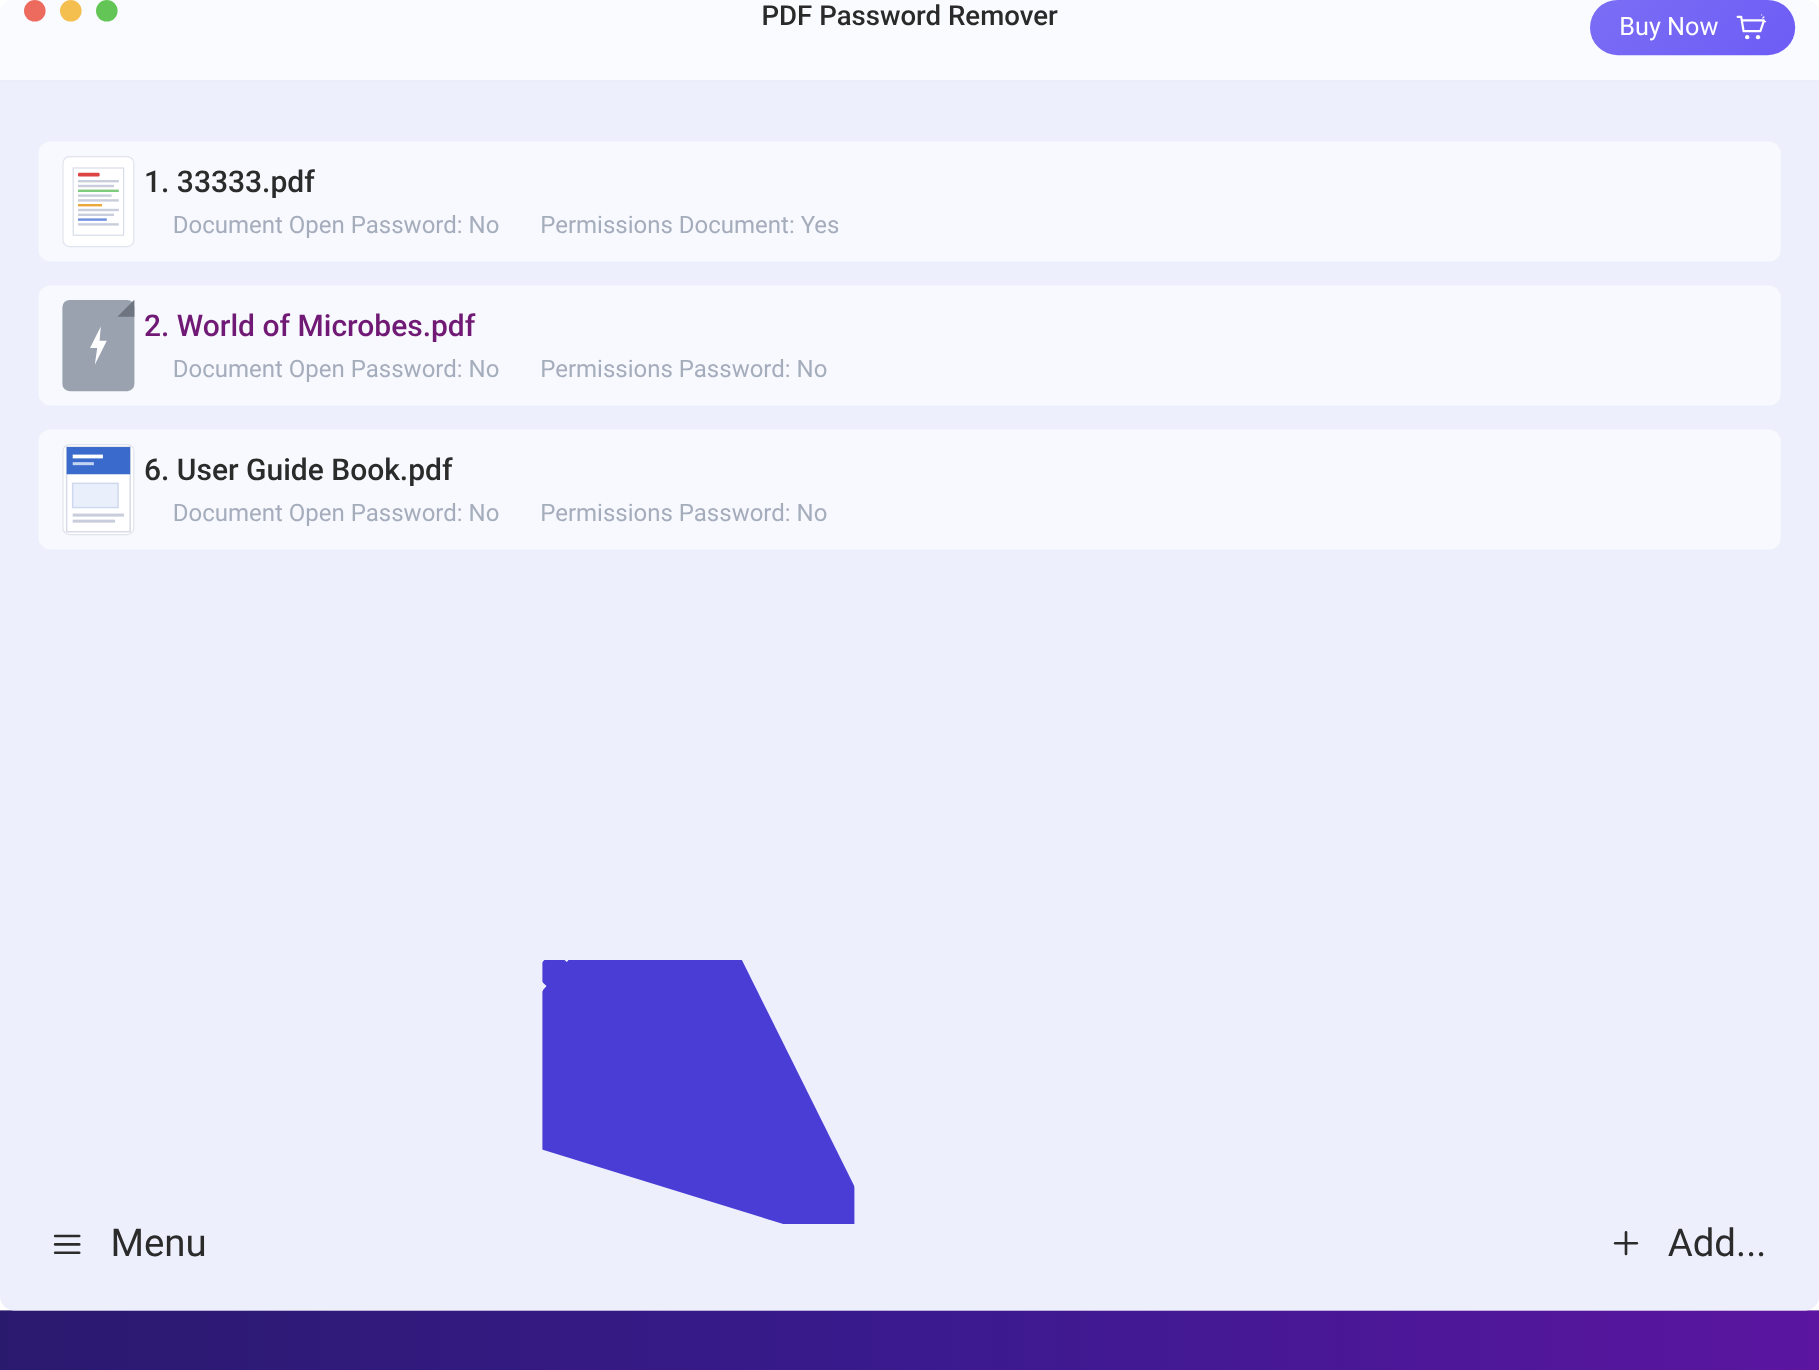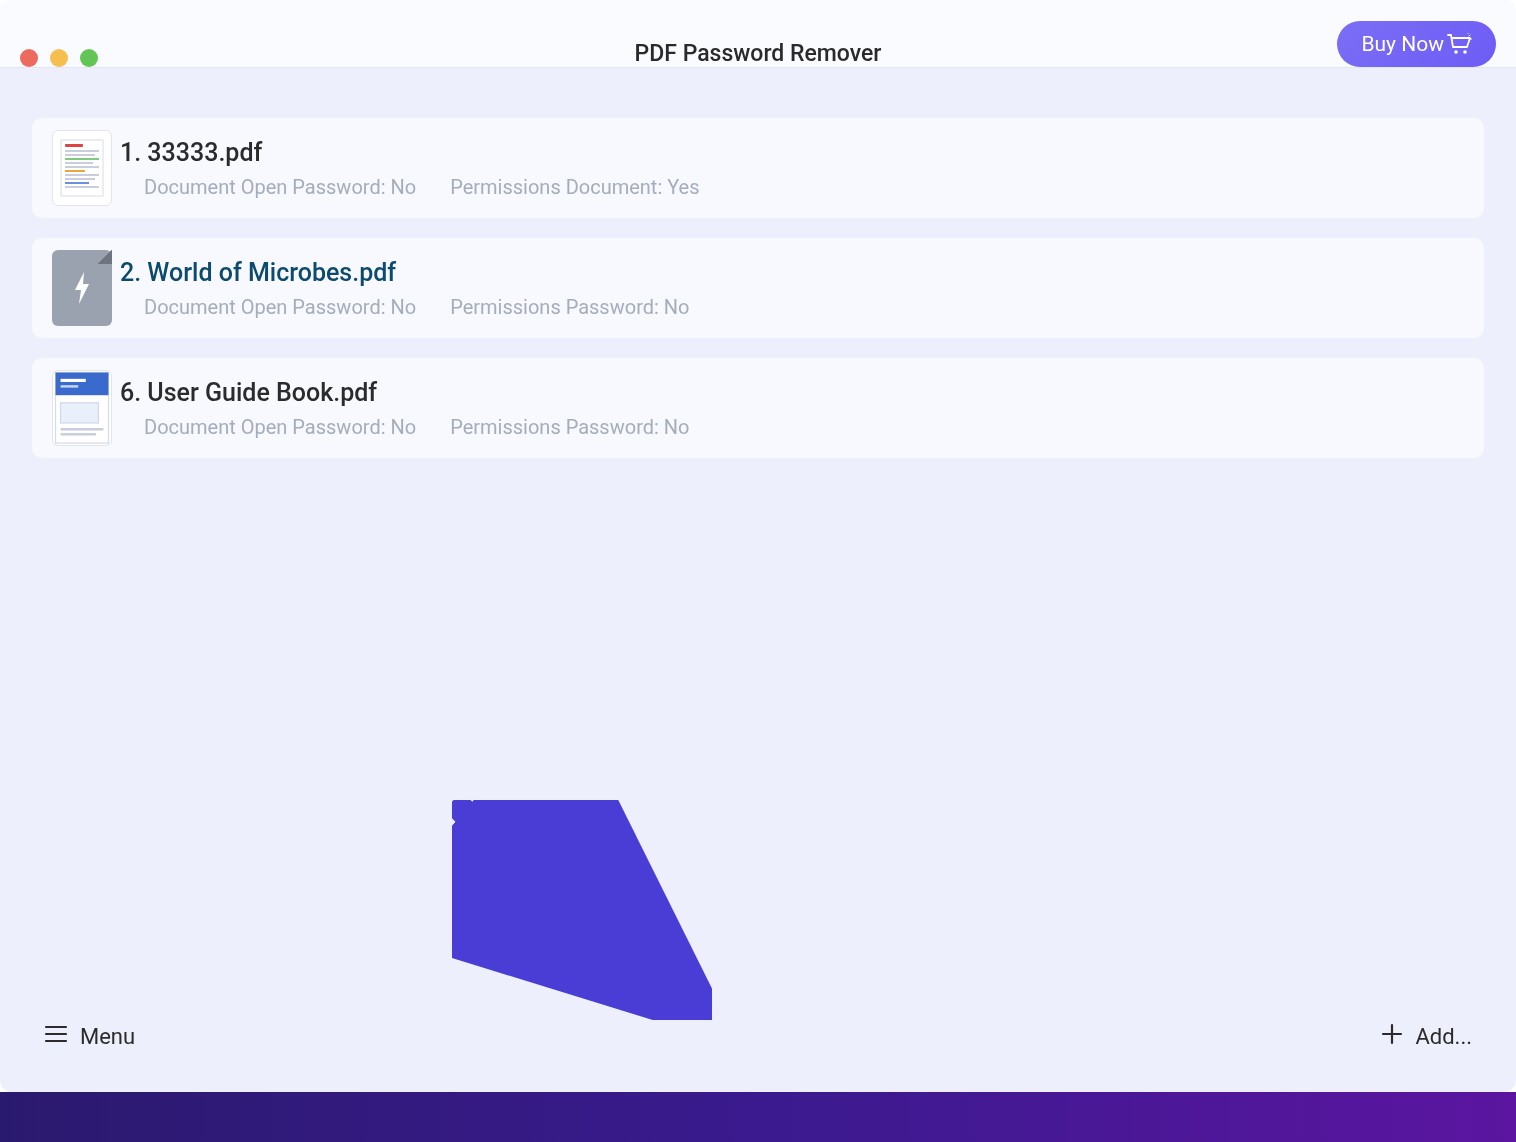--- a/index.html
+++ b/index.html
@@ -22,21 +22,21 @@
       overflow: hidden;
       display: flex;
       flex-direction: column;
       position: relative;
     }
     .titlebar {
       height: 68px;
       background: #fafbff;
       border-bottom: 1px solid #e3e6f5;
       display: flex;
-      align-items: flex-end;
+      align-items: flex-start;
       padding: 0 20px;
       position: relative;
     }
     .traffic-lights {
       display: flex;
       gap: 12px;
     }
     .traffic-light {
       width: 18px;
       height: 18px;
@@ -56,21 +56,21 @@
     .buy-now {
       margin-left: auto;
       background: linear-gradient(135deg, #7b6ef5, #6e5cf5);
       color: #fff;
       border: none;
       border-radius: 28px;
       padding: 11px 24px;
       font-size: 21px;
       display: flex;
       align-items: center;
-      gap: 2px;
+      gap: 14px;
       cursor: pointer;
     }
     .cart-icon {
       display: inline-flex;
       align-items: center;
     }
     .content {
       flex: 1;
       padding: 50px 32px 0;
       overflow-y: auto;
@@ -117,41 +117,41 @@
     .file-info {
       display: flex;
       flex-direction: column;
       gap: 8px;
     }
     .file-name {
       font-size: 25px;
       color: #2b2b2b;
       font-weight: 500;
     }
-    .file-name.dim { color: #0c4a6e; }
+    .file-name.dim { color: #701a75; }
     .file-meta {
       display: flex;
       gap: 34px;
       font-size: 20px;
       color: #a5adbc;
       margin-left: 24px;
     }
     .bottom-bar {
       height: 112px;
       display: flex;
       align-items: center;
       justify-content: space-between;
       padding: 0 44px;
       position: relative;
     }
     .menu-btn, .add-btn {
       display: flex;
       align-items: center;
-      gap: 12px;
-      font-size: 22px;
+      gap: 24px;
+      font-size: 32px;
       color: #2b2b2b;
       cursor: pointer;
       background: none;
       border: none;
     }
     .go-btn {
       position: absolute;
       left: 50%;
       bottom: -28px;
       transform: translateX(-50%);

